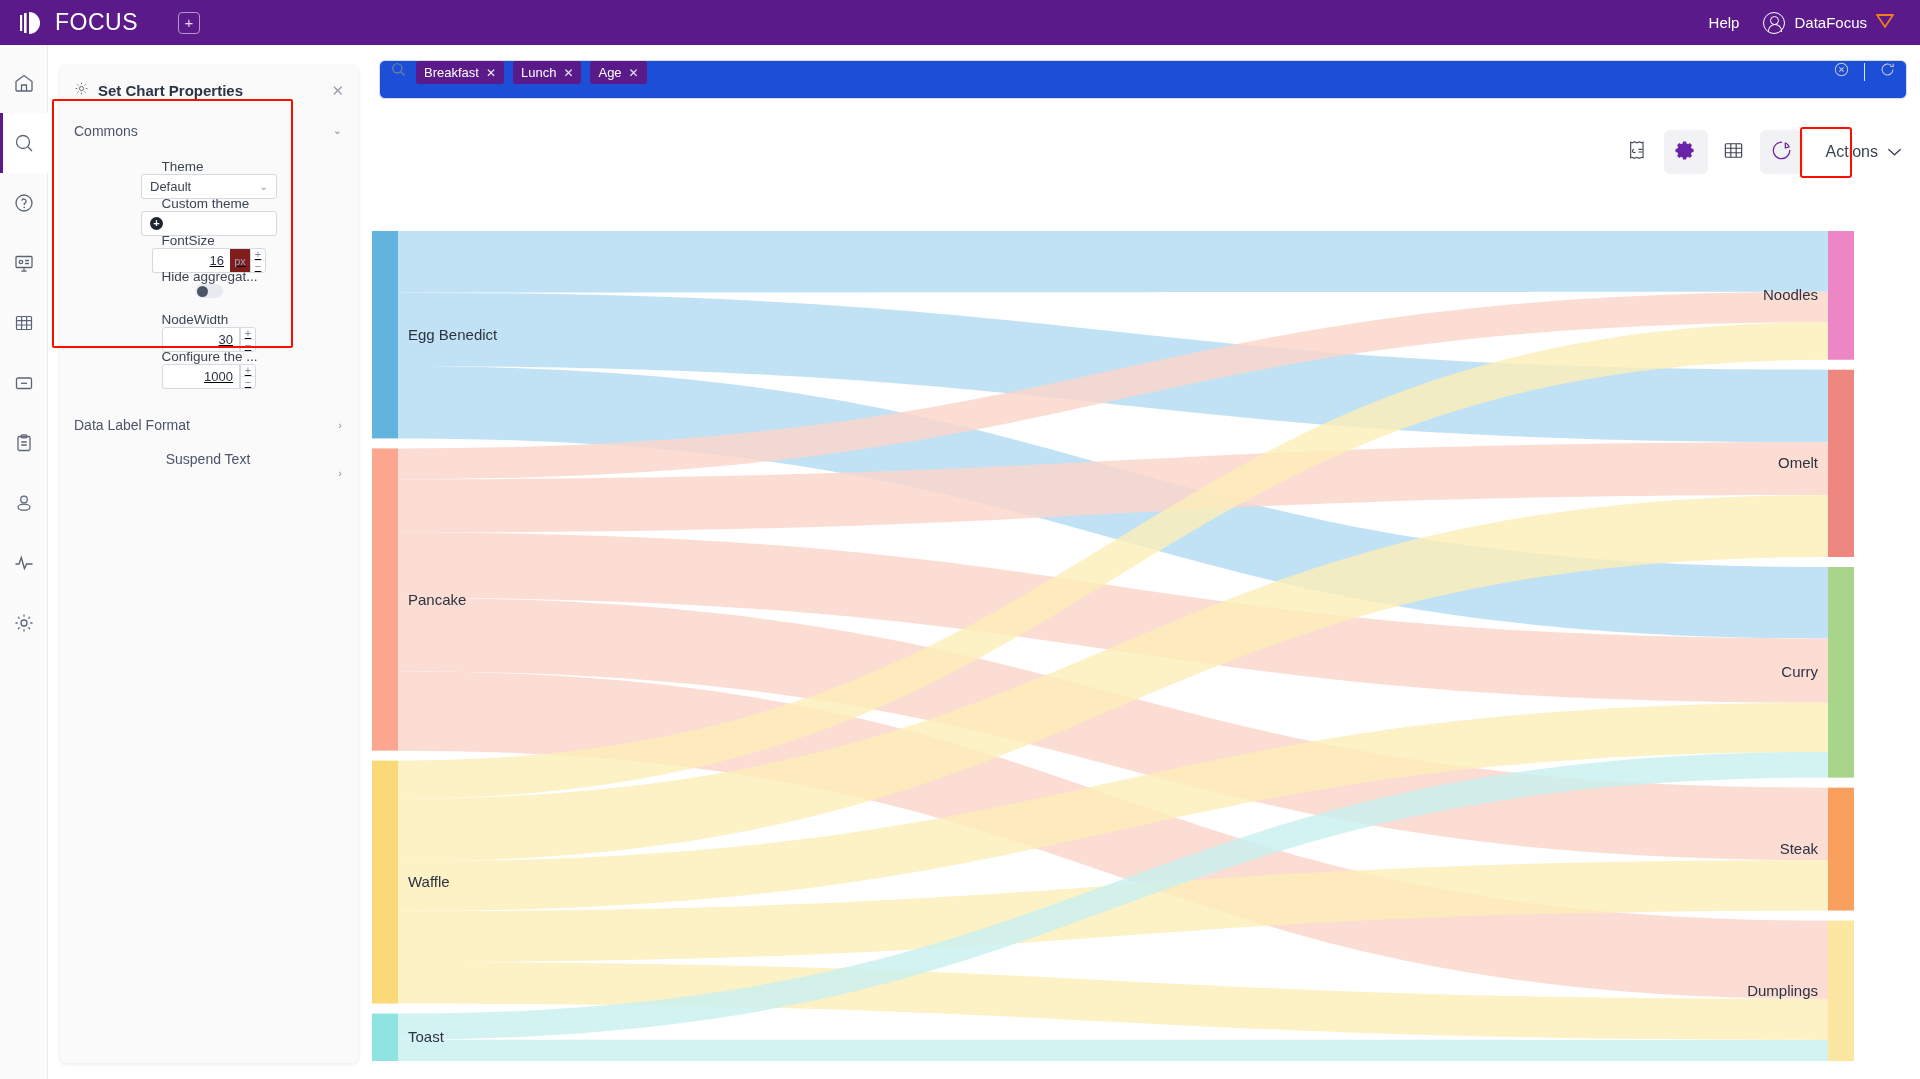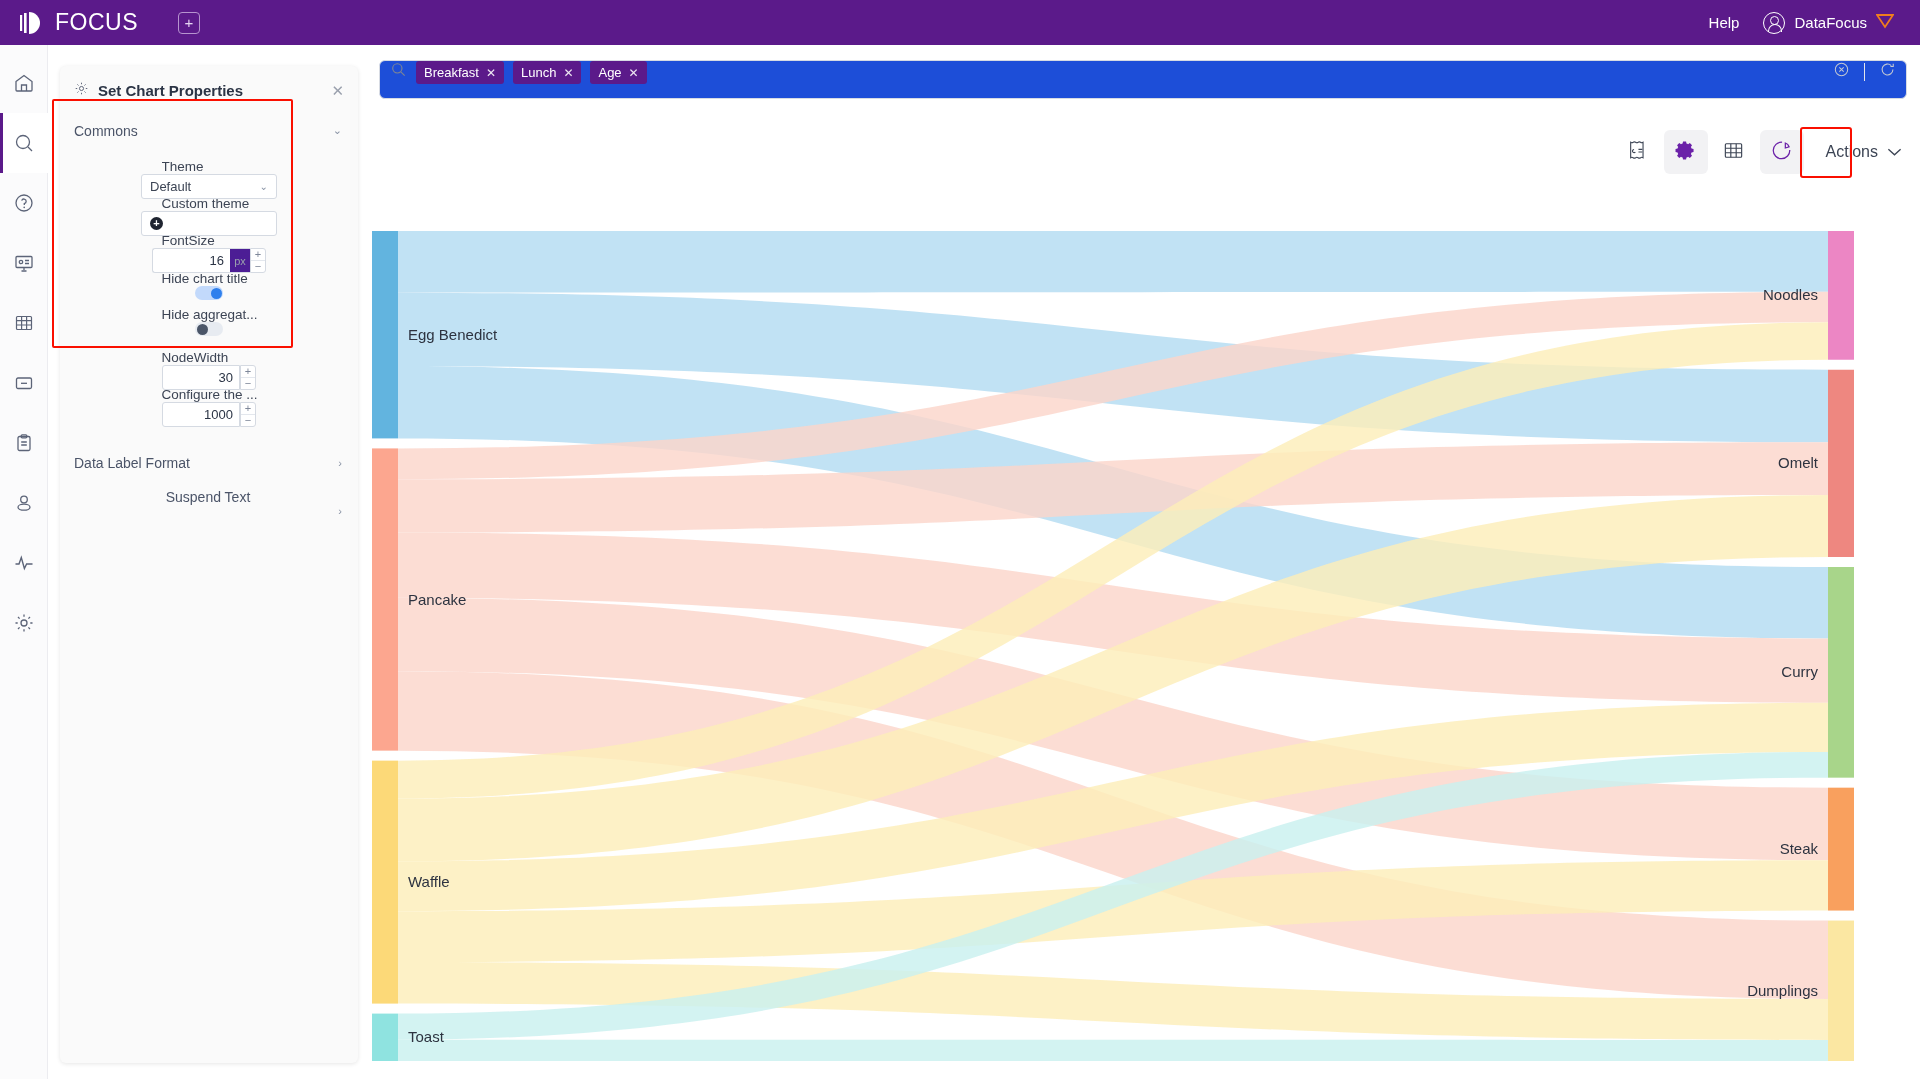--- a/index.html
+++ b/index.html
@@ -117,31 +117,31 @@
     width: 136px; height: 25px; background: #fff;
     border: 1px solid #d5dae2; border-radius: 3px;
     display: flex; align-items: center; padding: 0 8px;
   }
   .plus-dot {
     width: 13px; height: 13px; border-radius: 50%; background: #1f2430;
     color: #fff; font-size: 11px; line-height: 12px; text-align: center;
     font-weight: bold;
   }
 
-  .num-wrap { display: flex; align-items: stretch; }
+  .num-wrap { display: flex; align-items: stretch; text-decoration: underline; }
   .num-box {
     width: 78px; height: 25px; background: #fff;
     border: 1px solid #d5dae2; border-right: none;
     border-radius: 3px 0 0 3px;
     display: flex; align-items: center; justify-content: flex-end;
     padding-right: 6px; font-size: 13px; color: #2b3445;
   }
   .num-box.wide { width: 78px; }
   .num-unit {
-    background: #4c1d95; border: 1px solid #d5dae2; border-left: none; border-right: none;
+    background: #7f1d1d; border: 1px solid #d5dae2; border-left: none; border-right: none;
     width: 20px; display: flex; align-items: center; justify-content: center;
     font-size: 11px; color: #9aa0ad; text-align: right;
   }
   .spin {
     width: 16px; border: 1px solid #d5dae2; border-radius: 0 3px 3px 0;
     background: #fff; display: flex; flex-direction: column;
   }
   .spin div {
     flex: 1; display: flex; align-items: center; justify-content: center;
     font-size: 11px; color: #7e8799; line-height: 1;
@@ -374,28 +374,20 @@
       <div class="ctl num-wrap">
         <div class="num-box">16</div>
         <div class="num-unit">px</div>
         <div class="spin">
           <div>+</div>
           <div>−</div>
         </div>
       </div>
     </div>
 
-    <div class="prop-row" style="margin-top:7px;">
-      <span class="prop-label">Hide chart title</span>
-      <div class="ctl">
-        <div class="toggle on">
-            <span class="knob"></span>
-          </div>
-      </div>
-    </div>
 
     <div class="prop-row" style="margin-top:5px;">
       <span class="prop-label">Hide aggregat...</span>
       <div class="ctl">
         <div class="toggle off">
             <span class="knob"></span>
           </div>
       </div>
     </div>
 

